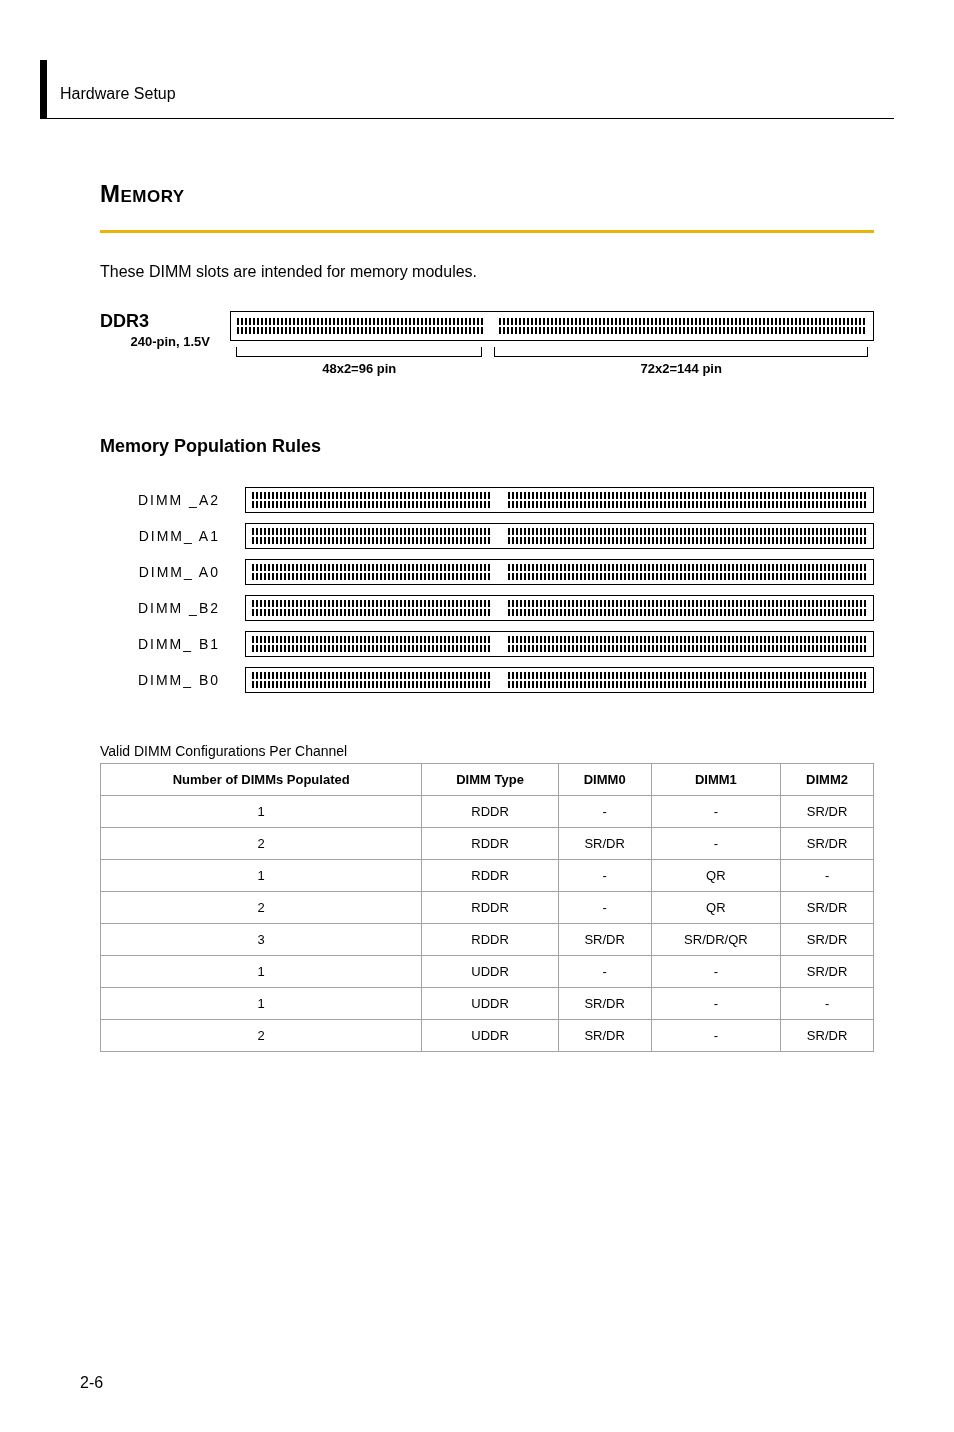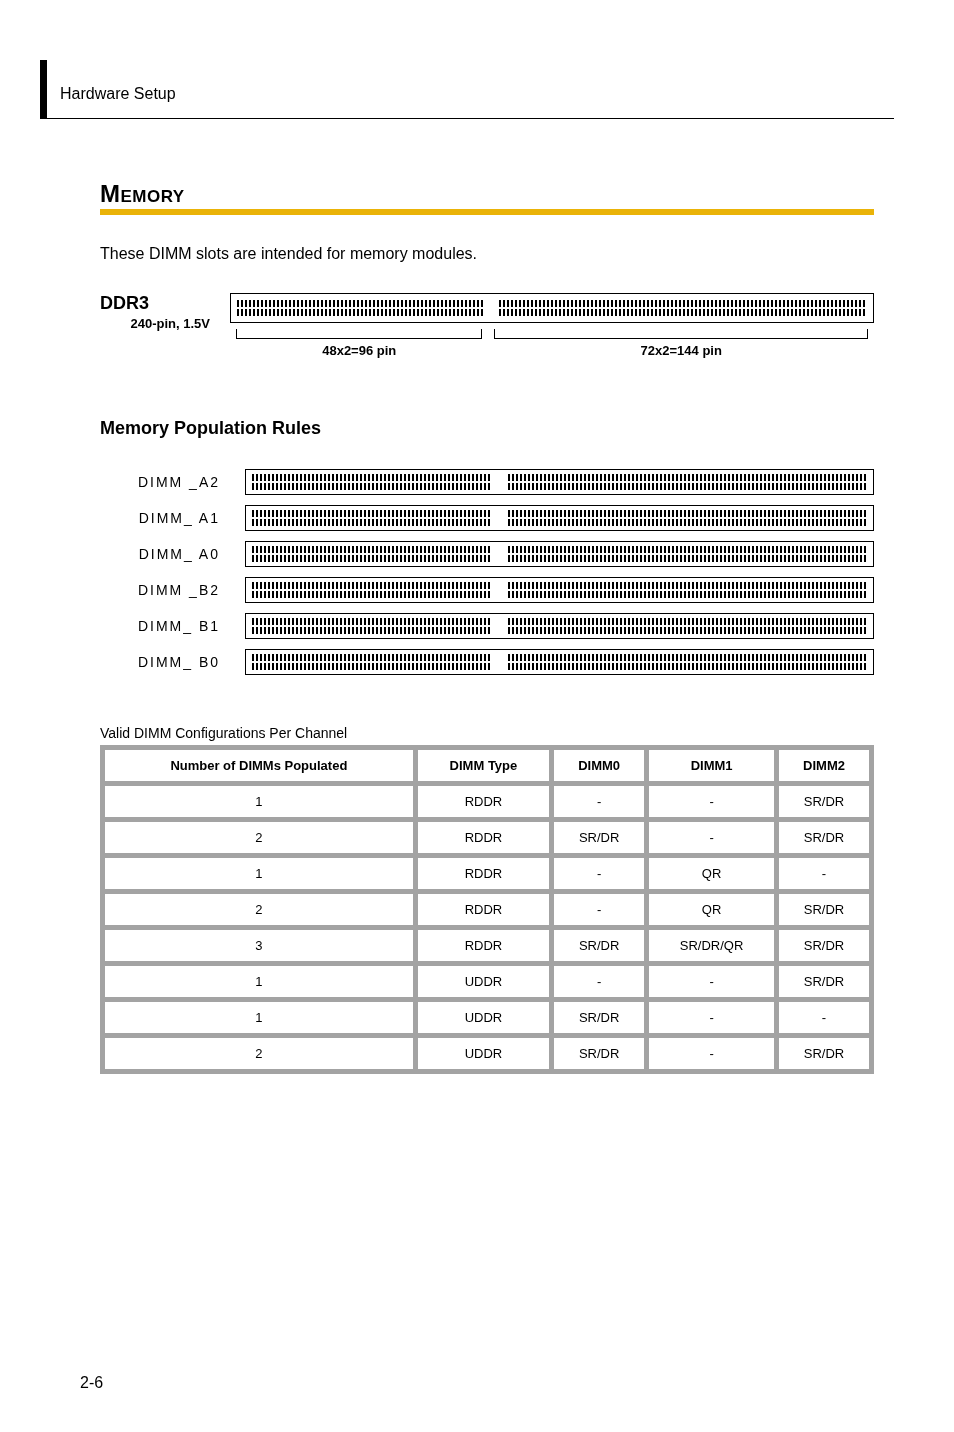--- a/index.html
+++ b/index.html
@@ -36,22 +36,22 @@
   .main-content {
     position: absolute;
     top: 180px;
     left: 100px;
     right: 80px;
   }
   h1.memory {
     font-size: 24px;
     font-variant: small-caps;
     font-weight: bold;
-    border-bottom: 6px solid #eab308;
-    padding-bottom: 1px;
+    border-bottom: 3px solid #eab308;
+    padding-bottom: 22px;
     margin-bottom: 30px;
     letter-spacing: 0.5px;
   }
   .intro {
     font-size: 16px;
     margin-bottom: 30px;
   }
   .ddr3-block { margin-bottom: 60px; }
   .ddr3-title {
     font-size: 18px;
@@ -162,21 +162,21 @@
   .table-caption {
     font-size: 14px;
     margin-bottom: 4px;
   }
   table {
     width: 100%;
     border-collapse: collapse;
     font-size: 13px;
   }
   th, td {
-    border: 5px solid #a3a3a3;
+    border: 1px solid #a3a3a3;
     padding: 8px 6px;
     text-align: center;
   }
   th { font-weight: bold; }
 
   .page-number {
     position: absolute;
     bottom: 40px;
     left: 80px;
     font-size: 16px;

